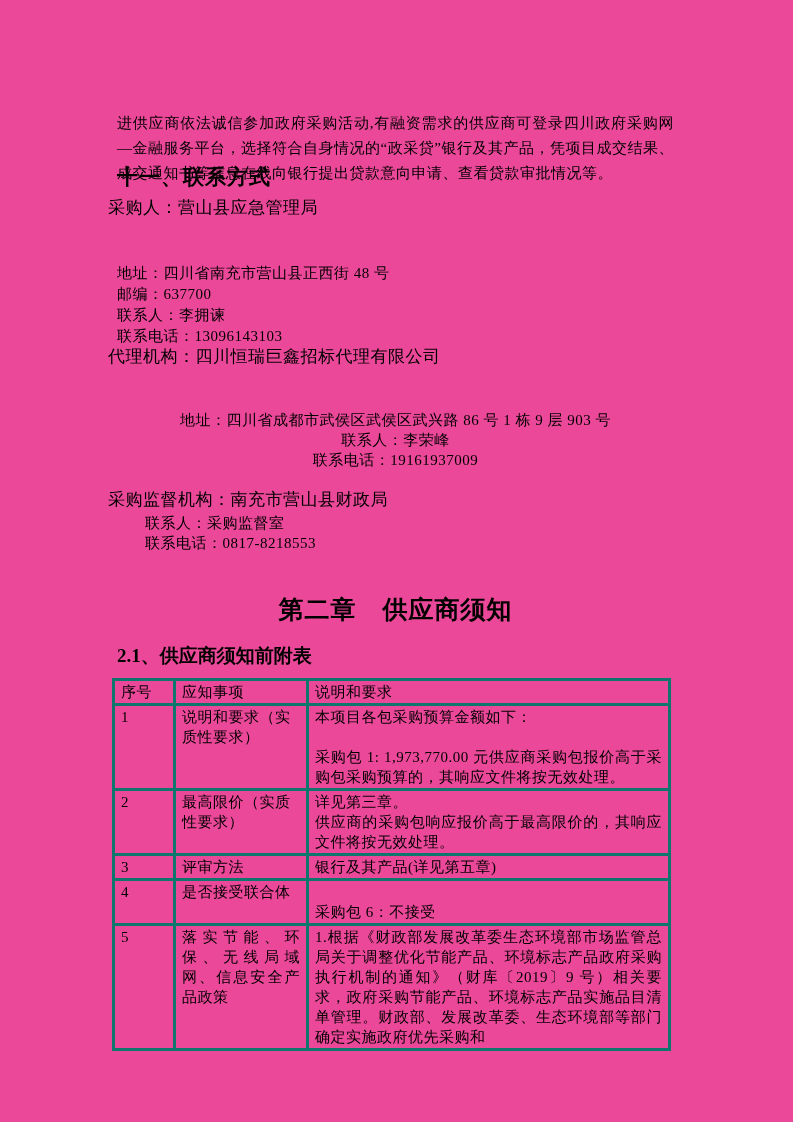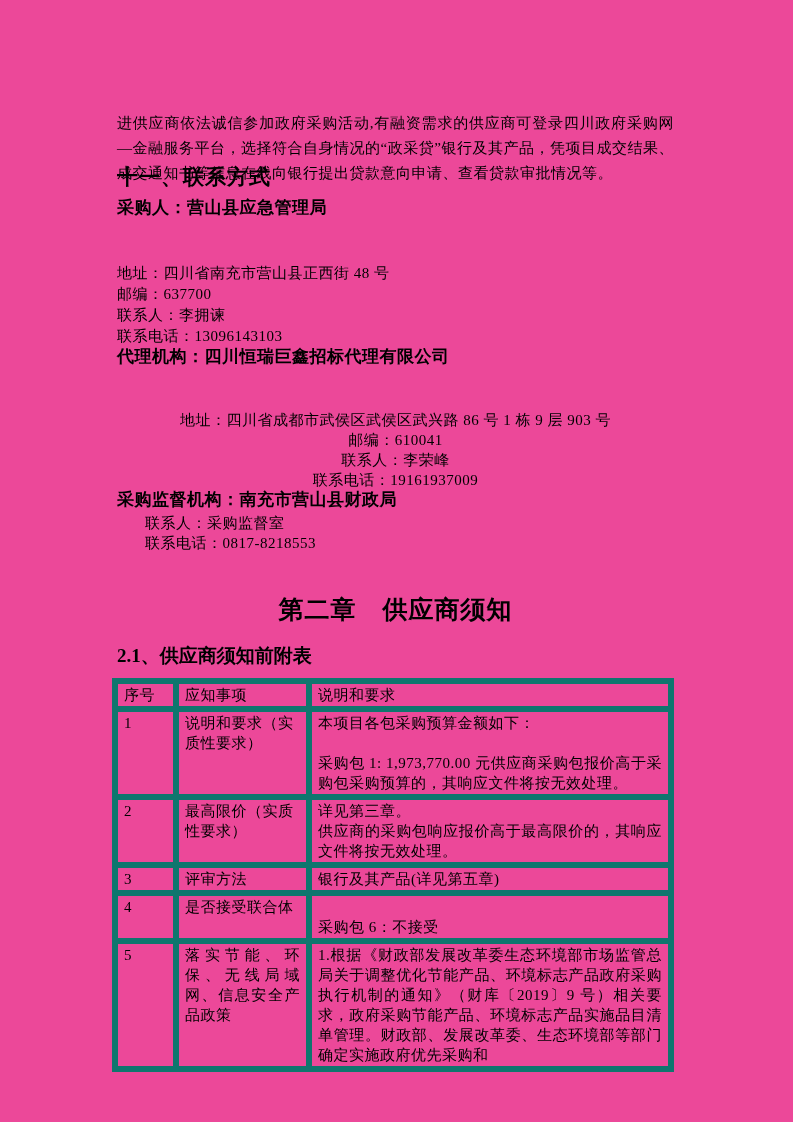--- a/index.html
+++ b/index.html
@@ -19,22 +19,22 @@
     font-size: 15px; line-height: 25px;
     text-align: justify; text-justify: inter-ideograph;
     letter-spacing: 0.5px;
   }
   .sec-heading {
     left: 117px; top: 163px; width: 557px;
     font-size: 21px; line-height: 29px; font-weight: bold;
     letter-spacing: 1px;
   }
   .sub-heading {
-    left: 117px; width: 557px;
-    font-size: 17px; line-height: 24px; font-weight: bold;
+    left: 108px; width: 557px;
+    font-size: 17px; line-height: 24px; font-weight: normal;
     letter-spacing: 0.5px;
   }
   .h-purchaser  { top: 196px; }
   .h-agency     { top: 345px; }
   .h-supervisor { top: 488px; }
 
   .details { left: 117px; width: 557px; font-size: 15px; letter-spacing: 0.5px; }
   .d1 { top: 263px; line-height: 21px; }
   .d2 { top: 410px; line-height: 20px; text-align: center; }
   .d3 { top: 513px; left: 145px; line-height: 20px; }
@@ -48,21 +48,21 @@
     left: 117px; top: 643px; width: 557px;
     font-size: 19px; line-height: 26px; font-weight: bold;
   }
 
   table.attach-table {
     position: absolute; left: 112px; top: 678px;
     border-collapse: collapse; table-layout: fixed;
     width: 556px;
   }
   table.attach-table td {
-    border: 6px solid #0f766e;
+    border: 3px solid #0f766e;
     vertical-align: top;
     padding: 1px 6px;
     font-size: 15px; line-height: 20px;
     letter-spacing: 0.5px;
     overflow: hidden;
   }
   table.attach-table td.desc {
     text-align: justify; text-justify: inter-ideograph;
   }
   .cell-line { min-height: 20px; }
@@ -80,21 +80,20 @@
   <div class="abs details d1">
     <div>地址：四川省南充市营山县正西街 48 号</div>
     <div>邮编：637700</div>
     <div>联系人：李拥谏</div>
     <div>联系电话：13096143103</div>
   </div>
 
   <div class="abs sub-heading h-agency">代理机构：四川恒瑞巨鑫招标代理有限公司</div>
   <div class="abs details d2">
     <div>地址：四川省成都市武侯区武侯区武兴路 86 号 1 栋 9 层 903 号</div>
-    <div>邮编：610041</div>
     <div>联系人：李荣峰</div>
     <div>联系电话：19161937009</div>
   </div>
 
   <div class="abs sub-heading h-supervisor">采购监督机构：南充市营山县财政局</div>
   <div class="abs details d3">
     <div>联系人：采购监督室</div>
     <div>联系电话：0817-8218553</div>
   </div>
 

